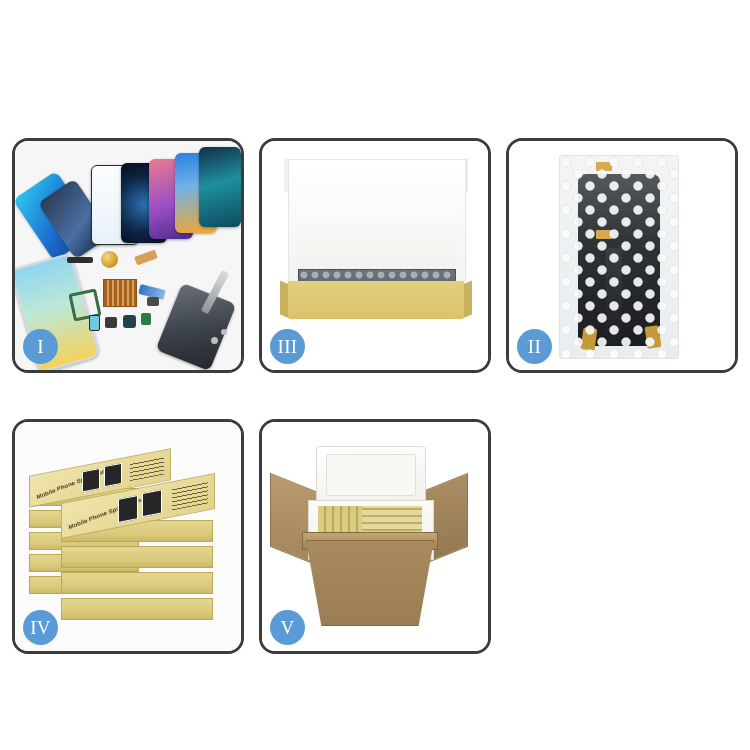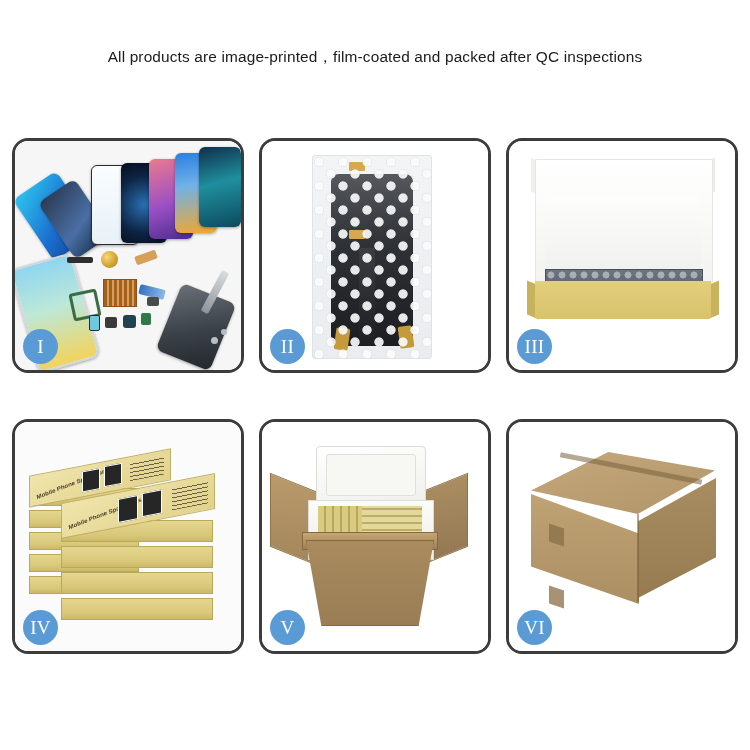--- a/index.html
+++ b/index.html
@@ -436,21 +436,20 @@
   .c6-edge {
     position: absolute; left: 128px; top: 92px;
     width: 2px; height: 88px;
     background: rgba(110,88,54,.5);
   }
 </style>
 </head>
 <body>
 
 <div class="header">
-  <div class="subtitle">All products are image-printed，film-coated and packed after QC inspections</div>
 </div>
 
 <div class="grid">
 
   <div class="panel">
     <div class="stage p1">
       <div class="ph ph-blue"></div>
       <div class="ph ph-blue2"></div>
       <div class="ph ph-glass"></div>
       <div class="ph ph-dark"></div>
@@ -471,47 +470,47 @@
       <div class="sm4"></div>
       <div class="sm5"></div>
       <div class="screw1"></div>
       <div class="screw2"></div>
       <div class="tool"></div>
     </div>
     <div class="badge">I</div>
   </div>
 
   <div class="panel">
+    <div class="stage p3">
+      <div class="b3-lid-l"></div>
+      <div class="b3-lid-r"></div>
+      <div class="b3-lid"></div>
+      <div class="b3-foam"></div>
+      <div class="b3-bubblerow"></div>
+      <div class="b3-side-l"></div>
+      <div class="b3-side-r"></div>
+      <div class="b3-front"></div>
+    </div>
+    <div class="badge">III</div>
+  </div>
+
+  <div class="panel">
     <div class="stage p2">
       <div class="wrap-bag">
         <div class="lcd-inside"></div>
         <div class="flex-tail"></div>
         <div class="conn-l"></div>
         <div class="conn-r"></div>
         <div class="tape-top"></div>
         <div class="tape-mid"></div>
         <div class="bubbles2"></div>
         <div class="bubbles"></div>
       </div>
     </div>
     <div class="badge">II</div>
-  </div>
-
-  <div class="panel">
-    <div class="stage p3">
-      <div class="b3-lid-l"></div>
-      <div class="b3-lid-r"></div>
-      <div class="b3-lid"></div>
-      <div class="b3-foam"></div>
-      <div class="b3-bubblerow"></div>
-      <div class="b3-side-l"></div>
-      <div class="b3-side-r"></div>
-      <div class="b3-front"></div>
-    </div>
-    <div class="badge">III</div>
   </div>
 
   <div class="panel">
     <div class="stage p4">
       <div class="stack">
 
         <div class="sbox" style="left:2px;  top:42px;  width:108px; height:16px;"></div>
         <div class="sbox" style="left:2px;  top:64px;  width:108px; height:16px;"></div>
         <div class="sbox" style="left:2px;  top:86px;  width:108px; height:16px;"></div>
         <div class="sbox" style="left:2px;  top:108px; width:108px; height:16px;"></div>
@@ -551,26 +550,14 @@
       <div class="f5-inner">
         <div class="f5-stripes-l"></div>
         <div class="f5-stripes-r"></div>
       </div>
       <div class="c5-rim"></div>
       <div class="c5-body"></div>
     </div>
     <div class="badge">V</div>
   </div>
 
-  <div class="panel">
-    <div class="stage p6">
-      <div class="c6-top"></div>
-      <div class="c6-left"></div>
-      <div class="c6-right"></div>
-      <div class="c6-seam"></div>
-      <div class="c6-edge"></div>
-      <div class="c6-tape1"></div>
-      <div class="c6-tape2"></div>
-    </div>
-    <div class="badge">VI</div>
-  </div>
 
 </div>
 
 </body></html>

